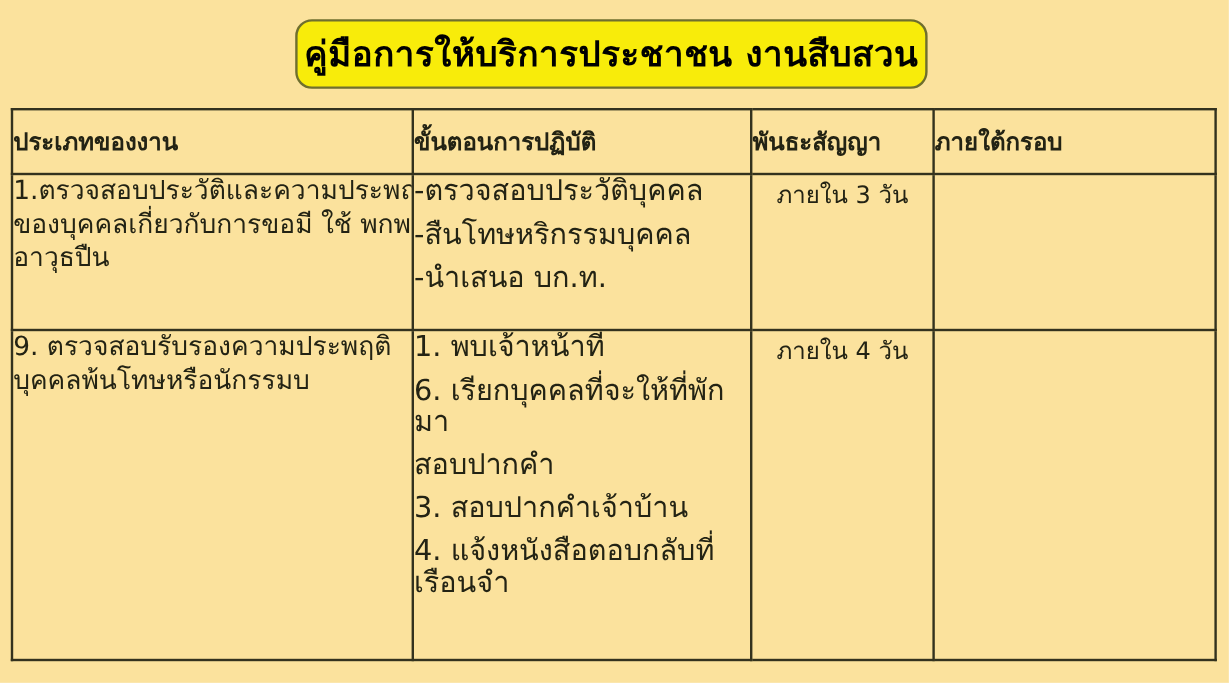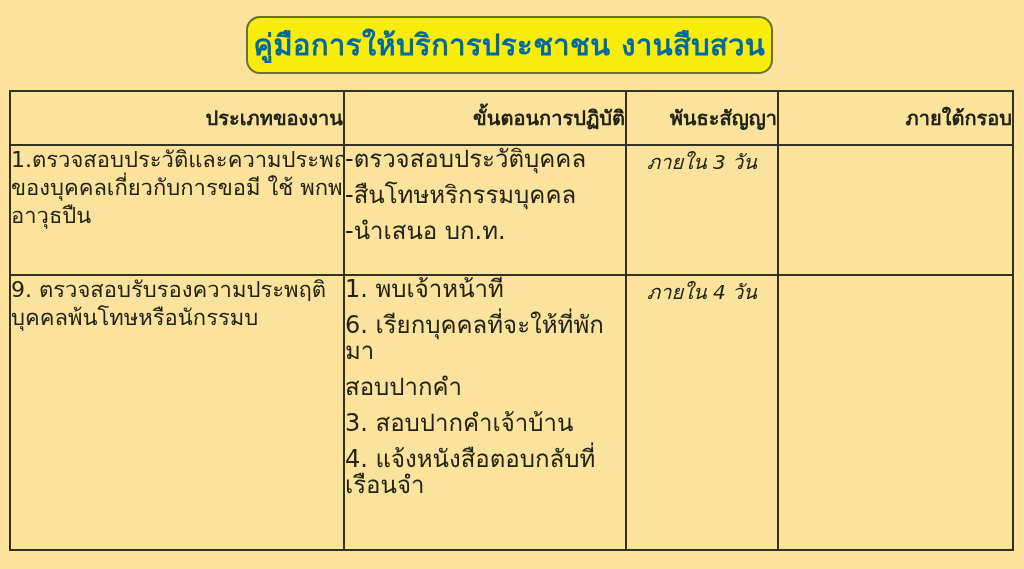--- a/index.html
+++ b/index.html
@@ -22,21 +22,21 @@
     height: 58px;
     background: #f8ec0a;
     border: 2px solid #6f6f2e;
     border-radius: 14px;
     box-sizing: border-box;
     display: flex;
     align-items: center;
     justify-content: center;
   }
   .banner-title {
-    color: #0369a1;
+    color: #000000;
     font-size: 29px;
     font-weight: bold;
     letter-spacing: 0.5px;
     white-space: nowrap;
   }
   table.service-table {
     position: absolute;
     left: 9px;
     top: 90px;
     width: 1003px;
@@ -48,21 +48,21 @@
   .service-table td, .service-table th {
     border: 2px solid #33321e;
     padding: 0;
     vertical-align: top;
     overflow: hidden;
     color: #232314;
   }
   .service-table th {
     font-size: 20px;
     font-weight: bold;
-    text-align: right;
+    text-align: left;
     vertical-align: middle;
     height: 44px;
   }
   .type-cell { padding: 4px 8px 0 6px; }
   .type-line {
     font-size: 22px;
     line-height: 28px;
     font-weight: 500;
     white-space: nowrap;
   }
@@ -73,21 +73,20 @@
     margin-bottom: 10px;
   }
   tr.row-2 .step-line { margin-bottom: 5px; }
   .commit-cell {
     padding-top: 7px;
     text-align: center;
   }
   .commit-text {
     font-size: 20px;
     font-weight: 500;
-    font-style: italic;
   }
   .framework-cell { padding: 6px; }
 </style>
 </head>
 <body>
 
 <div class="page">
 
   <div class="banner">
     <div class="banner-title">คู่มือการให้บริการประชาชน งานสืบสวน</div>

